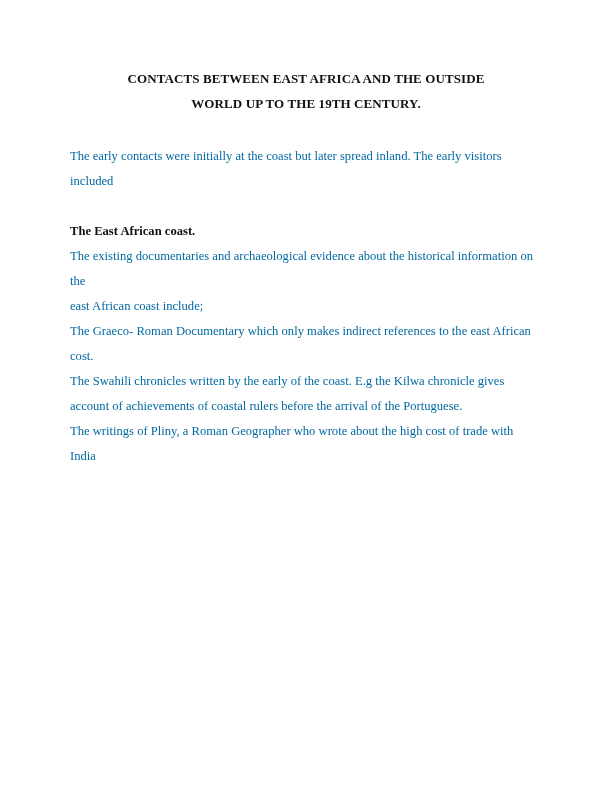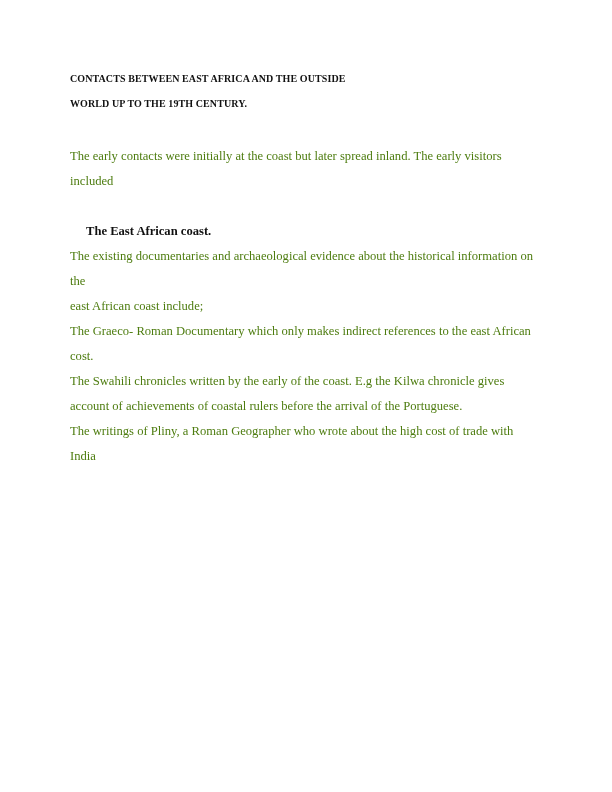--- a/index.html
+++ b/index.html
@@ -24,54 +24,53 @@
     position: absolute;
     left: 70px;
     top: 0;
     width: 472px;
   }
 
   
   .doc-title {
     margin: 0;
     padding-top: 66px;
-    text-align: left;
-    font-size: 10px;
+    text-align: center;
+    font-size: 13px;
     font-weight: bold;
     line-height: 25px;
     letter-spacing: 0.1px;
     color: #111111;
   }
   .doc-title .title-line {
     display: block;
     white-space: nowrap;
   }
 
   
   .block {
     margin: 0;
     font-size: 12.6px;
     line-height: 25px;
     text-align: left;
-    color: #4d7c0f;
+    color: #0369a1;
   }
 
   .block .line {
     display: block;
   }
 
   .spacer-line {
     display: block;
     height: 25px;
   }
 
   .block-heading {
     font-weight: bold;
     color: #111111;
-    margin-left: 16px;
   }
 
   #intro-paragraph {
     padding-top: 28px;
   }
 </style>
 </head>
 <body>
 
 <div class="page">

